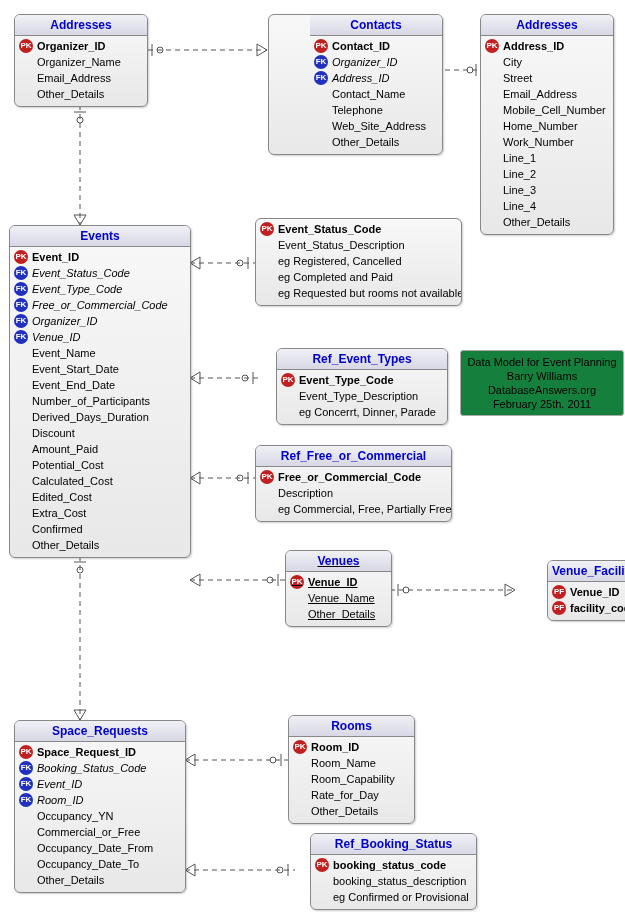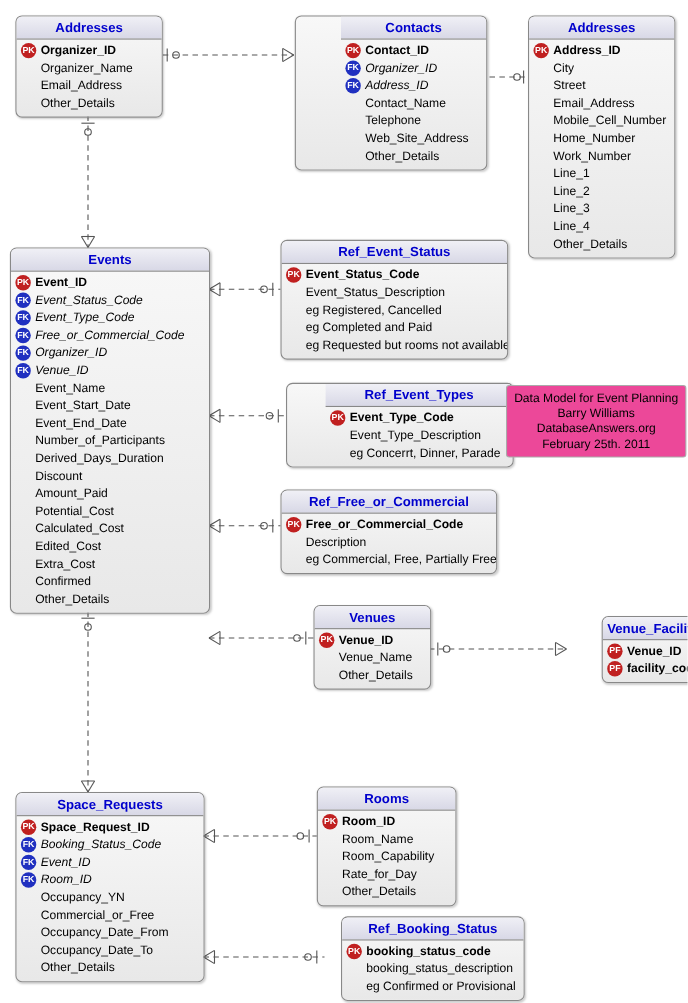--- a/index.html
+++ b/index.html
@@ -54,21 +54,21 @@
   .key.pk { background: #c02020; }
   .key.fk { background: #2030c0; text-align: right; }
   .key.pf { background: #c02020; }
   .key.none { background: transparent; width:14px; }
   .attr { color: #000; }
   .attr.bold { font-weight: bold; }
   .attr.italic { font-style: italic; }
   .note-box {
     position: absolute;
     border: 1px solid #aaa;
-    background: #ec4899;
+    background: #15803d;
     padding: 4px 6px;
     font-size: 11px;
     text-align: center;
     line-height: 14px;
     border-radius: 3px;
   }
   svg.connections {
     position: absolute;
     left: 0; top: 0;
     width: 625px; height: 912px;
@@ -365,21 +365,20 @@
         <span class="attr">Confirmed</span>
       </div>
       <div class="row">
         <span class="key none"></span>
         <span class="attr">Other_Details</span>
       </div>
     </div>
 </div>
 
 <div class="entity" style="left:255px; top:218px; width:205px;">
-  <div class="entity-header">Ref_Event_Status</div>
   <div class="entity-body">
       <div class="row">
         <span class="key pk">PK</span>
         <span class="attr bold">Event_Status_Code</span>
       </div>
       <div class="row">
         <span class="key none"></span>
         <span class="attr">Event_Status_Description</span>
       </div>
       <div class="row">
@@ -390,21 +389,21 @@
         <span class="key none"></span>
         <span class="attr">eg Completed and Paid</span>
       </div>
       <div class="row">
         <span class="key none"></span>
         <span class="attr">eg Requested but rooms not available</span>
       </div>
     </div>
 </div>
 
-<div class="entity" style="left:260px; top:348px; width:170px;padding-left:35px;">
+<div class="entity" style="left:276px; top:348px; width:170px;">
   <div class="entity-header">Ref_Event_Types</div>
   <div class="entity-body">
       <div class="row">
         <span class="key pk">PK</span>
         <span class="attr bold">Event_Type_Code</span>
       </div>
       <div class="row">
         <span class="key none"></span>
         <span class="attr">Event_Type_Description</span>
       </div>
@@ -433,21 +432,21 @@
         <span class="key none"></span>
         <span class="attr">Description</span>
       </div>
       <div class="row">
         <span class="key none"></span>
         <span class="attr">eg Commercial, Free, Partially Free</span>
       </div>
     </div>
 </div>
 
-<div class="entity" style="left:285px; top:550px; width:105px;">
+<div class="entity" style="left:285px; top:550px; width:105px;text-decoration:underline;">
   <div class="entity-header">Venues</div>
   <div class="entity-body">
       <div class="row">
         <span class="key pk">PK</span>
         <span class="attr bold">Venue_ID</span>
       </div>
       <div class="row">
         <span class="key none"></span>
         <span class="attr">Venue_Name</span>
       </div>

